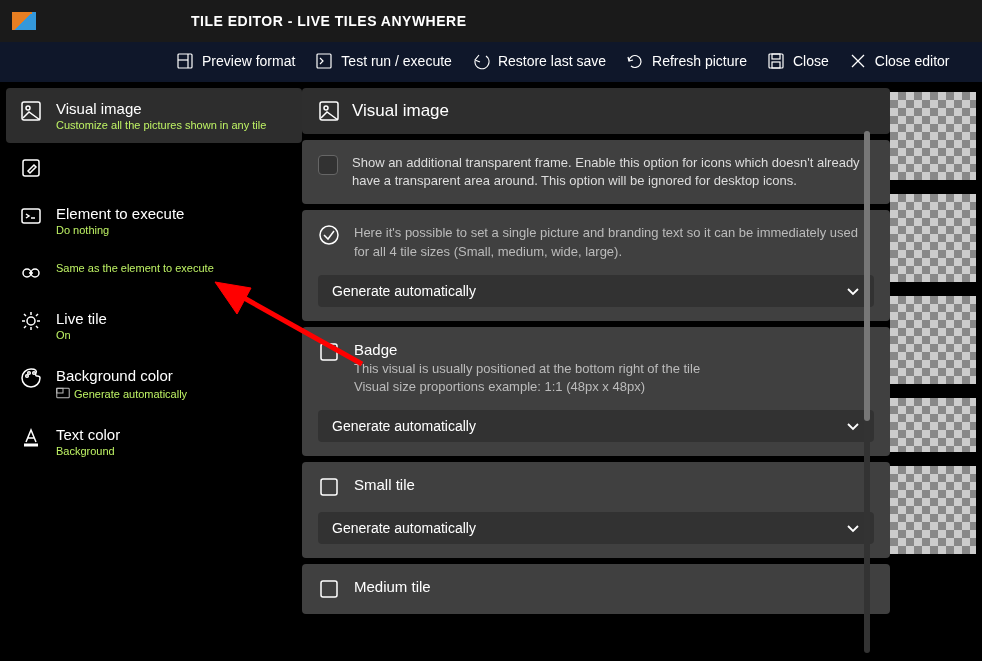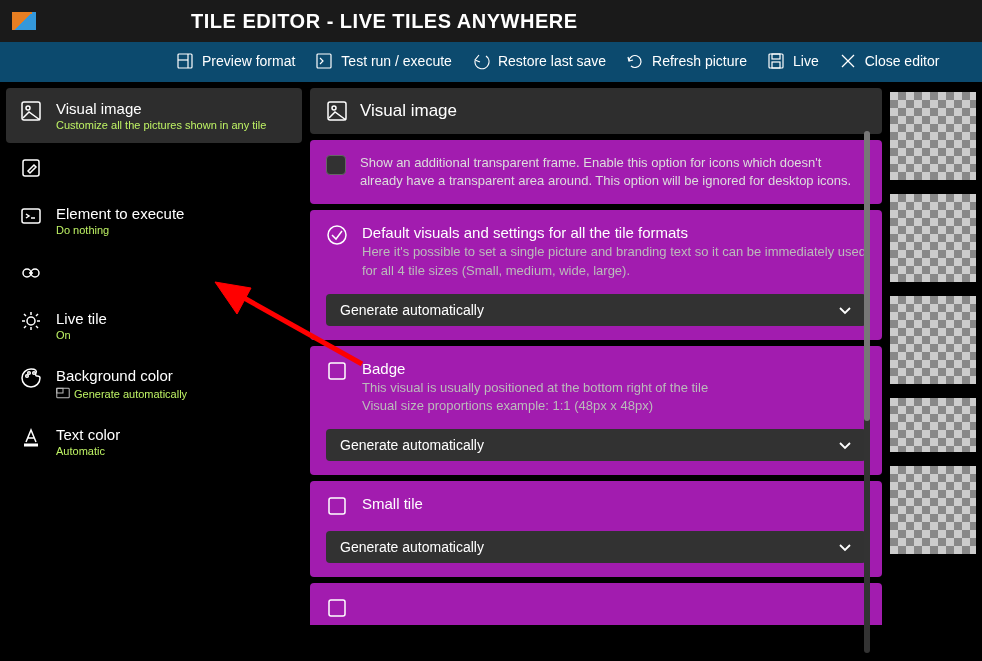--- a/index.html
+++ b/index.html
@@ -1,41 +1,41 @@
 <!DOCTYPE html>
 <html><head>
 <meta charset="utf-8">
 <style>
 * { margin: 0; padding: 0; box-sizing: border-box; font-family: 'Segoe UI', sans-serif; }
 body { background: #000; color: #fff; width: 982px; height: 661px; overflow: hidden; position: relative; }
 
 .titlebar { display: flex; align-items: center; height: 42px; padding: 0 12px; background: #1a1a1a; }
 .app-icon { width: 24px; height: 18px; background: linear-gradient(135deg, #e67e22 50%, #3498db 50%); }
-.app-title { font-weight: 600; font-size: 20px; margin-left: 155px; letter-spacing: 0.5px; text-align: right; }
-
-.toolbar { display: flex; flex-wrap: wrap; gap: 8px 20px; padding: 10px 0 12px 176px; background: #0c4a6e; }
+.app-title { font-weight: 600; font-size: 14px; margin-left: 155px; letter-spacing: 0.5px; text-align: right; }
+
+.toolbar { display: flex; flex-wrap: wrap; gap: 8px 20px; padding: 10px 0 12px 176px; background: #0f172a; }
 .tb-item { display: flex; align-items: center; gap: 8px; font-size: 14px; cursor: pointer; }
 .tb-item svg { width: 18px; height: 18px; stroke: #fff; fill: none; stroke-width: 1.2; }
 
-.content { display: flex; height: calc(100% - 112px); padding: 6px; gap: 8px; }
+.content { display: flex; height: calc(100% - 112px); padding: 6px; gap: 0; }
 .sidebar { width: 296px; display: flex; flex-direction: column; gap: 2px; }
 .sb-item { display: flex; gap: 14px; padding: 12px 14px; border-radius: 4px; cursor: pointer; }
 .sb-item.active { background: #2d2d2d; }
 .sb-icon { width: 22px; height: 22px; flex-shrink: 0; stroke: #fff; fill: none; stroke-width: 1.5; }
 .sb-text { display: flex; flex-direction: column; gap: 2px; }
 .sb-title { font-size: 15px; }
 .sb-sub { font-size: 11px; color: #bef264; }
 .sb-sub svg { width: 14px; height: 14px; vertical-align: -2px; fill: none; stroke: #bbb; stroke-width: 1.3; margin-right: 4px; }
 
 .main { flex: 1; display: flex; flex-direction: column; gap: 6px; overflow: hidden; }
 .main-header { display: flex; align-items: center; gap: 12px; padding: 12px 16px; background: #2e2e2e; border-radius: 4px; }
 .main-header svg { width: 22px; height: 22px; stroke: #fff; fill: none; stroke-width: 1.5; }
 .main-header span { font-size: 17px; }
 
-.panel { background: #a21caf; border-radius: 4px; padding: 14px 16px; display: flex; flex-direction: column; gap: 10px; }
+.panel { background: #404040; border-radius: 4px; padding: 14px 16px; display: flex; flex-direction: column; gap: 10px; }
 .panel-row { display: flex; gap: 14px; align-items: flex-start; }
 .checkbox { width: 20px; height: 20px; border: 1px solid #666; border-radius: 4px; flex-shrink: 0; margin-top: 1px; background: #323232; }
 .panel-icon { width: 22px; height: 22px; flex-shrink: 0; stroke: #fff; fill: none; stroke-width: 1.5; }
 .panel-text { flex: 1; }
 .panel-title { font-size: 15px; margin-bottom: 2px; }
 .panel-sub { font-size: 13px; color: #bbb; line-height: 1.4; }
 .dropdown { background: #323232; border-radius: 4px; padding: 8px 14px; display: flex; justify-content: space-between; align-items: center; font-size: 14px; cursor: pointer; margin-top: 4px; }
 .chevron { width: 14px; height: 14px; stroke: #fff; fill: none; stroke-width: 1.8; }
 
 .scrollbar-track { width: 6px; background: #333; border-radius: 3px; position: absolute; right: 112px; top: 131px; height: 522px; }
@@ -92,21 +92,21 @@
         <polyline points="2,5 3,9 7,8"></polyline>
       </svg>
     <span>Refresh picture</span>
   </div>
   <div class="tb-item">
     <svg>
         <rect x="2" y="2" width="14" height="14" rx="1"></rect>
         <rect x="5" y="2" width="8" height="5"></rect>
         <rect x="5" y="10" width="8" height="6"></rect>
       </svg>
-    <span>Live</span>
+    <span>Close</span>
   </div>
   <div class="tb-item">
     <svg>
         <line x1="3" y1="3" x2="15" y2="15"></line>
         <line x1="15" y1="3" x2="3" y2="15"></line>
       </svg>
     <span>Close editor</span>
   </div>
 </div>
 
@@ -140,20 +140,21 @@
         <div class="sb-sub">Do nothing</div>
       </div>
     </div>
       <div class="sb-item ">
       <svg class="sb-icon" viewBox="0 0 22 22">
           <circle cx="7" cy="11" r="4"></circle>
           <circle cx="15" cy="11" r="4"></circle>
           <line x1="9" y1="11" x2="13" y2="11"></line>
         </svg>
       <div class="sb-text">
+        <div class="sb-sub">Same as the element to execute</div>
       </div>
     </div>
       <div class="sb-item ">
       <svg class="sb-icon" viewBox="0 0 22 22">
           <circle cx="11" cy="11" r="4"></circle>
           <line x1="11" y1="2" x2="11" y2="5"></line>
           <line x1="11" y1="17" x2="11" y2="20"></line>
           <line x1="2" y1="11" x2="5" y2="11"></line>
           <line x1="17" y1="11" x2="20" y2="11"></line>
           <line x1="4" y1="4" x2="6" y2="6"></line>
@@ -181,21 +182,21 @@
             </svg>Generate automatically</div>
       </div>
     </div>
       <div class="sb-item ">
       <svg class="sb-icon" viewBox="0 0 22 22">
           <path d="M6 16 L11 4 L16 16 M8 12 L14 12"></path>
           <line x1="4" y1="19" x2="18" y2="19" stroke-width="3"></line>
         </svg>
       <div class="sb-text">
         <div class="sb-title">Text color</div>
-        <div class="sb-sub">Automatic</div>
+        <div class="sb-sub">Background</div>
       </div>
     </div>
     </div>
 
   <div class="main">
     <div class="main-header">
       <svg>
           <rect x="2" y="2" width="18" height="18" rx="2"></rect>
           <circle cx="8" cy="8" r="2"></circle>
           <polyline points="3,18 9,12 20,20"></polyline>
@@ -211,21 +212,20 @@
     </div>
 
     <div id="sections">
         <div class="panel" style="margin-bottom:6px">
       <div class="panel-row">
         <svg class="panel-icon" viewBox="0 0 22 22">
               <circle cx="11" cy="11" r="9"></circle>
               <polyline points="6,11 10,15 16,7"></polyline>
             </svg>
         <div class="panel-text">
-          <div class="panel-title">Default visuals and settings for all the tile formats</div>
           <div class="panel-sub">Here it's possible to set a single picture and branding text so it can be immediately used for all 4 tile sizes (Small, medium, wide, large).</div>
         </div>
       </div>
       <div class="dropdown">
             <span>Generate automatically</span>
             <svg class="chevron" viewBox="0 0 14 14">
               <polyline points="2,5 7,10 12,5"></polyline>
             </svg>
           </div>
     </div>
@@ -261,20 +261,24 @@
             <svg class="chevron" viewBox="0 0 14 14">
               <polyline points="2,5 7,10 12,5"></polyline>
             </svg>
           </div>
     </div>
         <div class="panel" style="margin-bottom:6px">
       <div class="panel-row">
         <svg class="panel-icon" viewBox="0 0 22 22">
               <rect x="3" y="3" width="16" height="16" rx="2"></rect>
             </svg>
+        <div class="panel-text">
+          <div class="panel-title">Medium tile</div>
+
+        </div>
       </div>
 
     </div>
       </div>
   </div>
 
   <div class="previews">
     <div class="preview-tile"></div>
     <div class="preview-tile"></div>
     <div class="preview-tile"></div>

